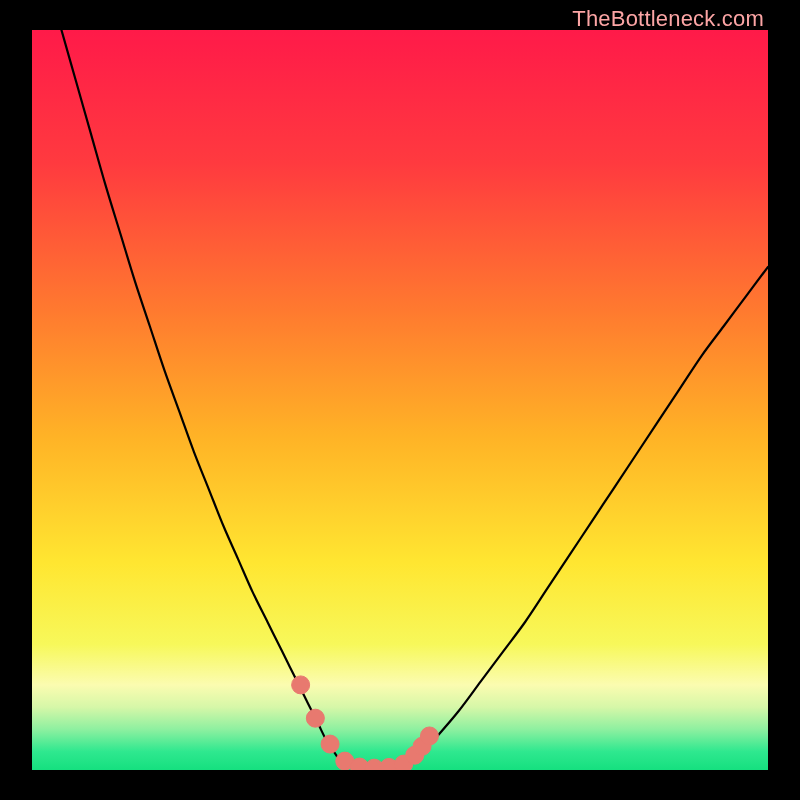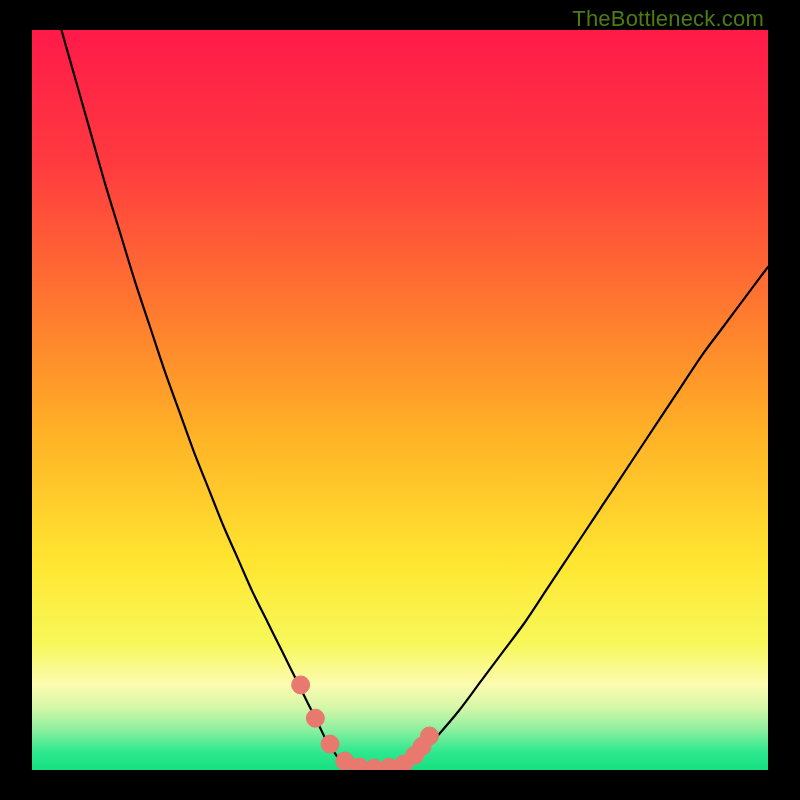--- a/index.html
+++ b/index.html
@@ -25,21 +25,21 @@
     top: 0;
     width: 100%;
     height: 100%;
   }
   .watermark {
     position: absolute;
     top: 6px;
     right: 36px;
     font-size: 22px;
     font-weight: 500;
-    color: #4d7c0f;
+    color: #fca5a5;
     letter-spacing: 0.2px;
     user-select: none;
   }
   svg.curves {
     position: absolute;
     left: 0;
     top: 0;
     width: 100%;
     height: 100%;
   }

